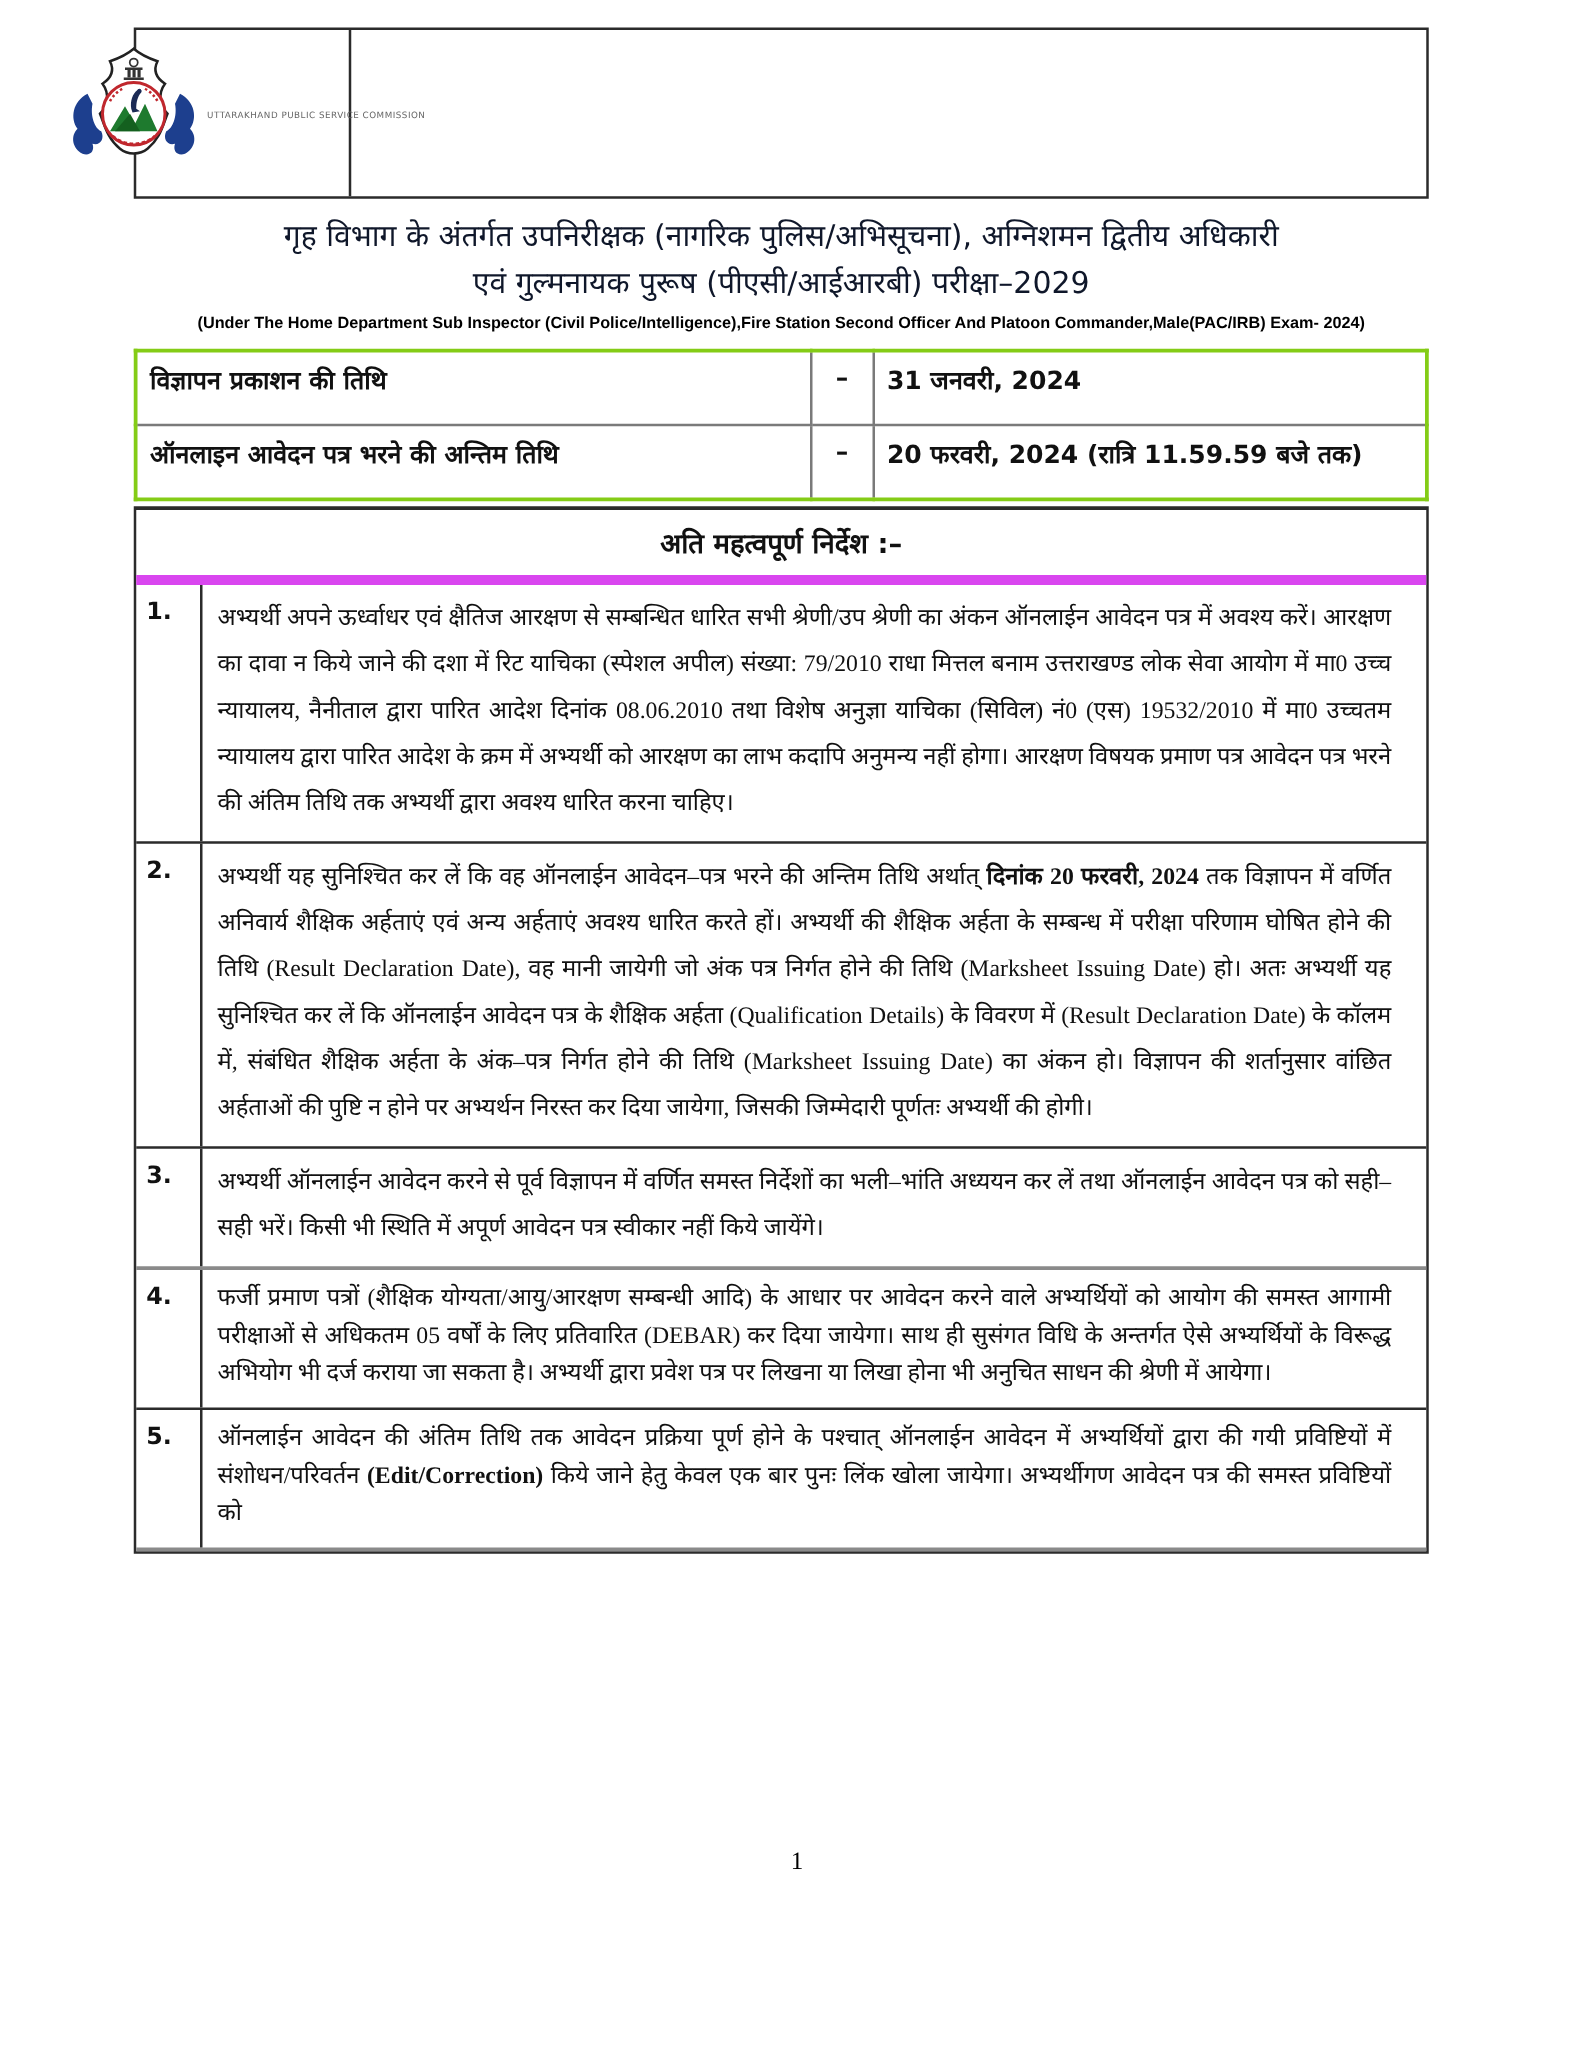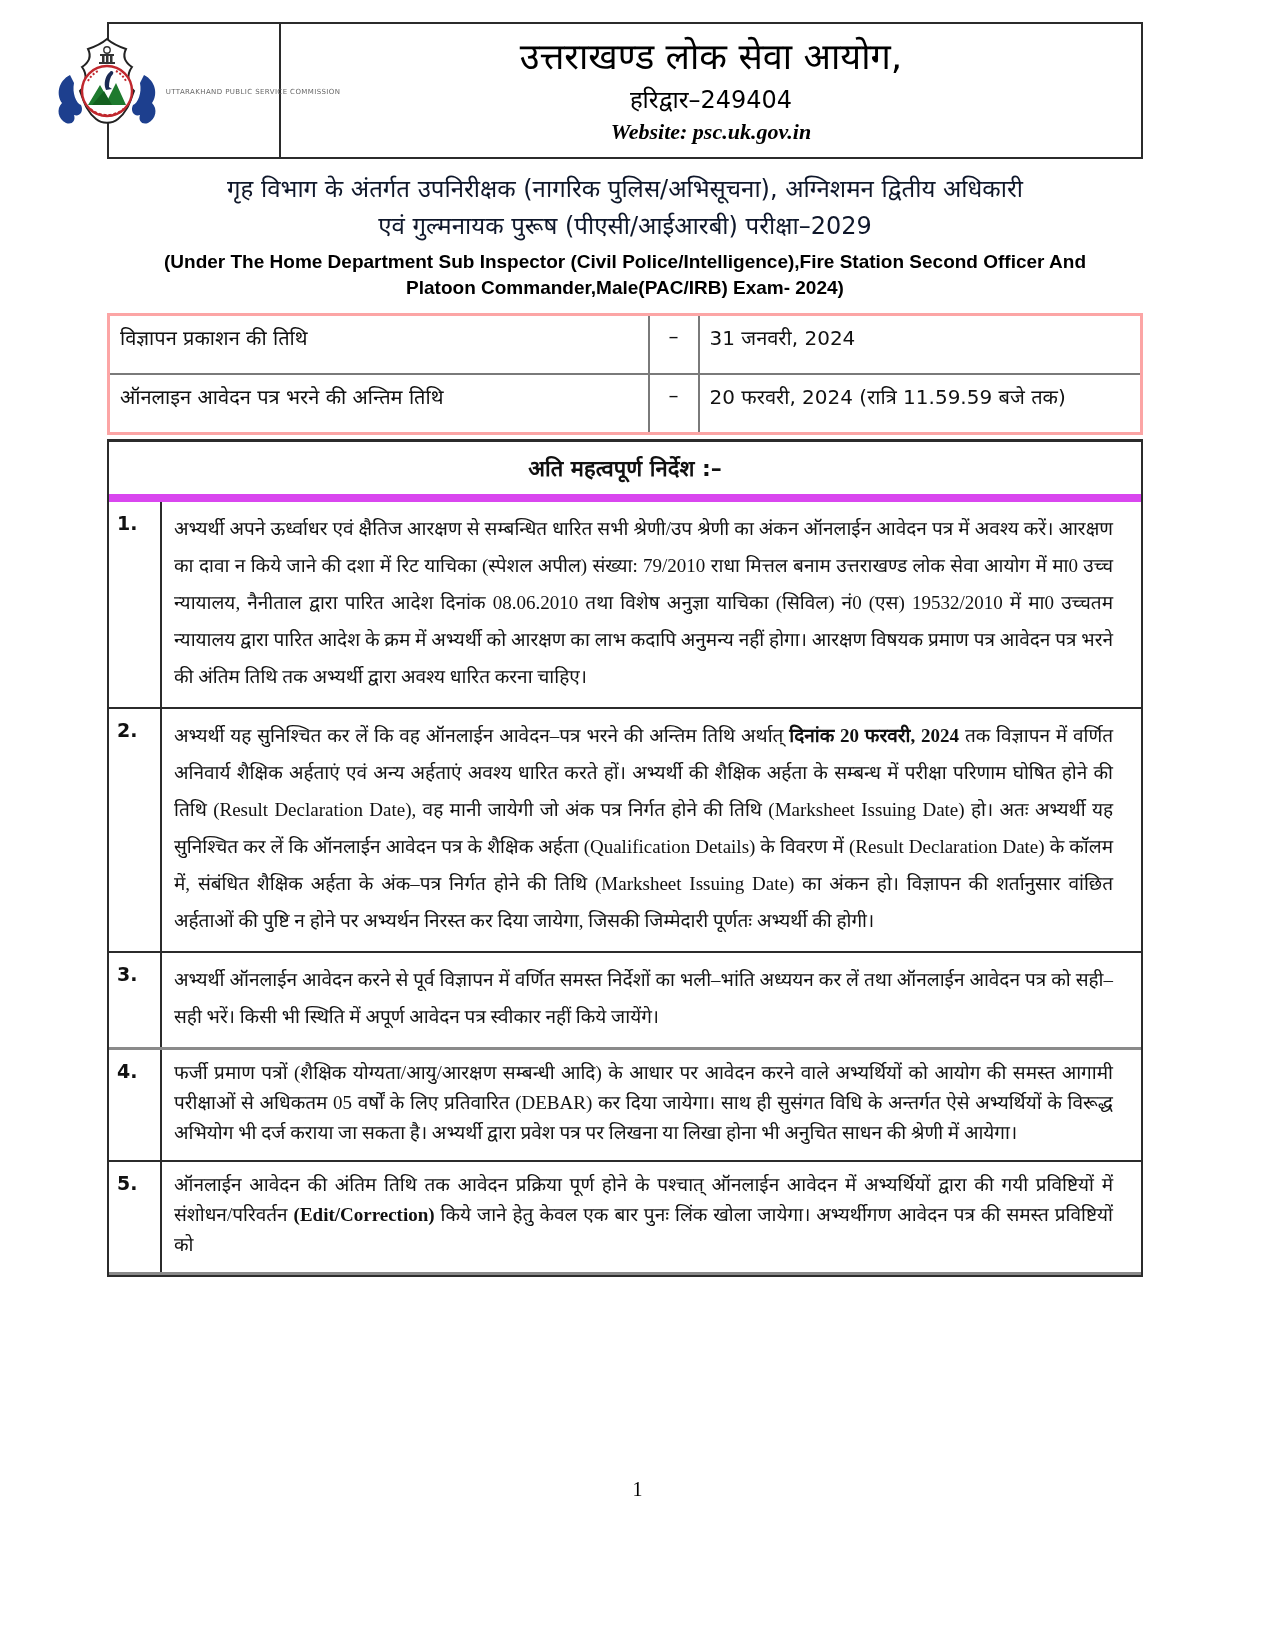--- a/index.html
+++ b/index.html
@@ -36,26 +36,26 @@
     margin-top: 3px;
     border: 2px solid #2b2b2b; border-top-width: 3px;
     text-align: center; font-size: 21px; padding: 8px 4px 10px 4px;
   }
 
   
   .main-title { text-align: center; padding: 12px 0 6px 0; }
   .title-hi-1, .title-hi-2 { font-size: 24px; line-height: 1.55; color:#0f172a; }
   .title-en {
     font-family: "Liberation Sans", sans-serif; font-weight: bold;
-    font-size: 19px; line-height: 1.35; max-width: 960px; margin: 4px auto 0 auto; color:#000;
+    font-size: 13px; line-height: 1.35; max-width: 960px; margin: 4px auto 0 auto; color:#000;
   }
 
   
   table.dates { width: 100%; border-collapse: collapse; margin-top: 6px; }
-  table.dates { border: 3px solid #fca5a5; }
+  table.dates { border: 3px solid #84cc16; font-weight: bold; }
   table.dates td { border: 2px solid #7a7a7a; vertical-align: top; font-size: 20px; padding: 8px 10px 22px 10px; }
   td.d-label { width: 540px; }
   td.d-sep   { width: 50px; text-align: center; }
   td.d-value { }
 
   
   .instructions { margin-top: 4px; border: 2px solid #2b2b2b; border-top-width: 3px; }
   .instr-heading {
     text-align: center; font-weight: bold; font-size: 22px;
     padding: 10px 0 12px 0; border-bottom: 8px solid #d946ef;
@@ -117,25 +117,20 @@
             <path d="M57 50 C56 44 58 38 62 35 C64 34 66 35 65 37 C62 40 61 45 61 50 L64 52 L58 53 Z" fill="#1b2a55"></path>
             <circle cx="63.5" cy="35.5" r="1.6" fill="#1b2a55"></circle>
 
             <path d="M40 44 A24 24 0 0 1 50 34" fill="none" stroke="#c0272d" stroke-width="2" stroke-dasharray="2 2"></path>
             <path d="M68 34 A24 24 0 0 1 78 44" fill="none" stroke="#c0272d" stroke-width="2" stroke-dasharray="2 2"></path>
             <path d="M42 72 A26 26 0 0 0 76 72" fill="none" stroke="#c0272d" stroke-width="2.6" stroke-dasharray="3 2"></path>
           </svg>
         </span>
         <div class="logo-caption">UTTARAKHAND PUBLIC SERVICE COMMISSION</div>
       </div>
-      <div class="head-cell">
-        <div class="org-name">उत्तराखण्ड लोक सेवा आयोग,</div>
-        <div class="city-pin">हरिद्वार–249404</div>
-        <div class="website">Website: psc.uk.gov.in</div>
-      </div>
     </div>
 
 
     <div class="main-title">
       <div class="title-hi-1">गृह विभाग के अंतर्गत उपनिरीक्षक (नागरिक पुलिस/अभिसूचना), अग्निशमन द्वितीय अधिकारी</div>
       <div class="title-hi-2">एवं गुल्मनायक पुरूष (पीएसी/आईआरबी) परीक्षा–2029</div>
       <div class="title-en">(Under The Home Department Sub Inspector (Civil Police/Intelligence),Fire Station Second Officer And Platoon Commander,Male(PAC/IRB) Exam- 2024)</div>
     </div>
 
     <table class="dates">

